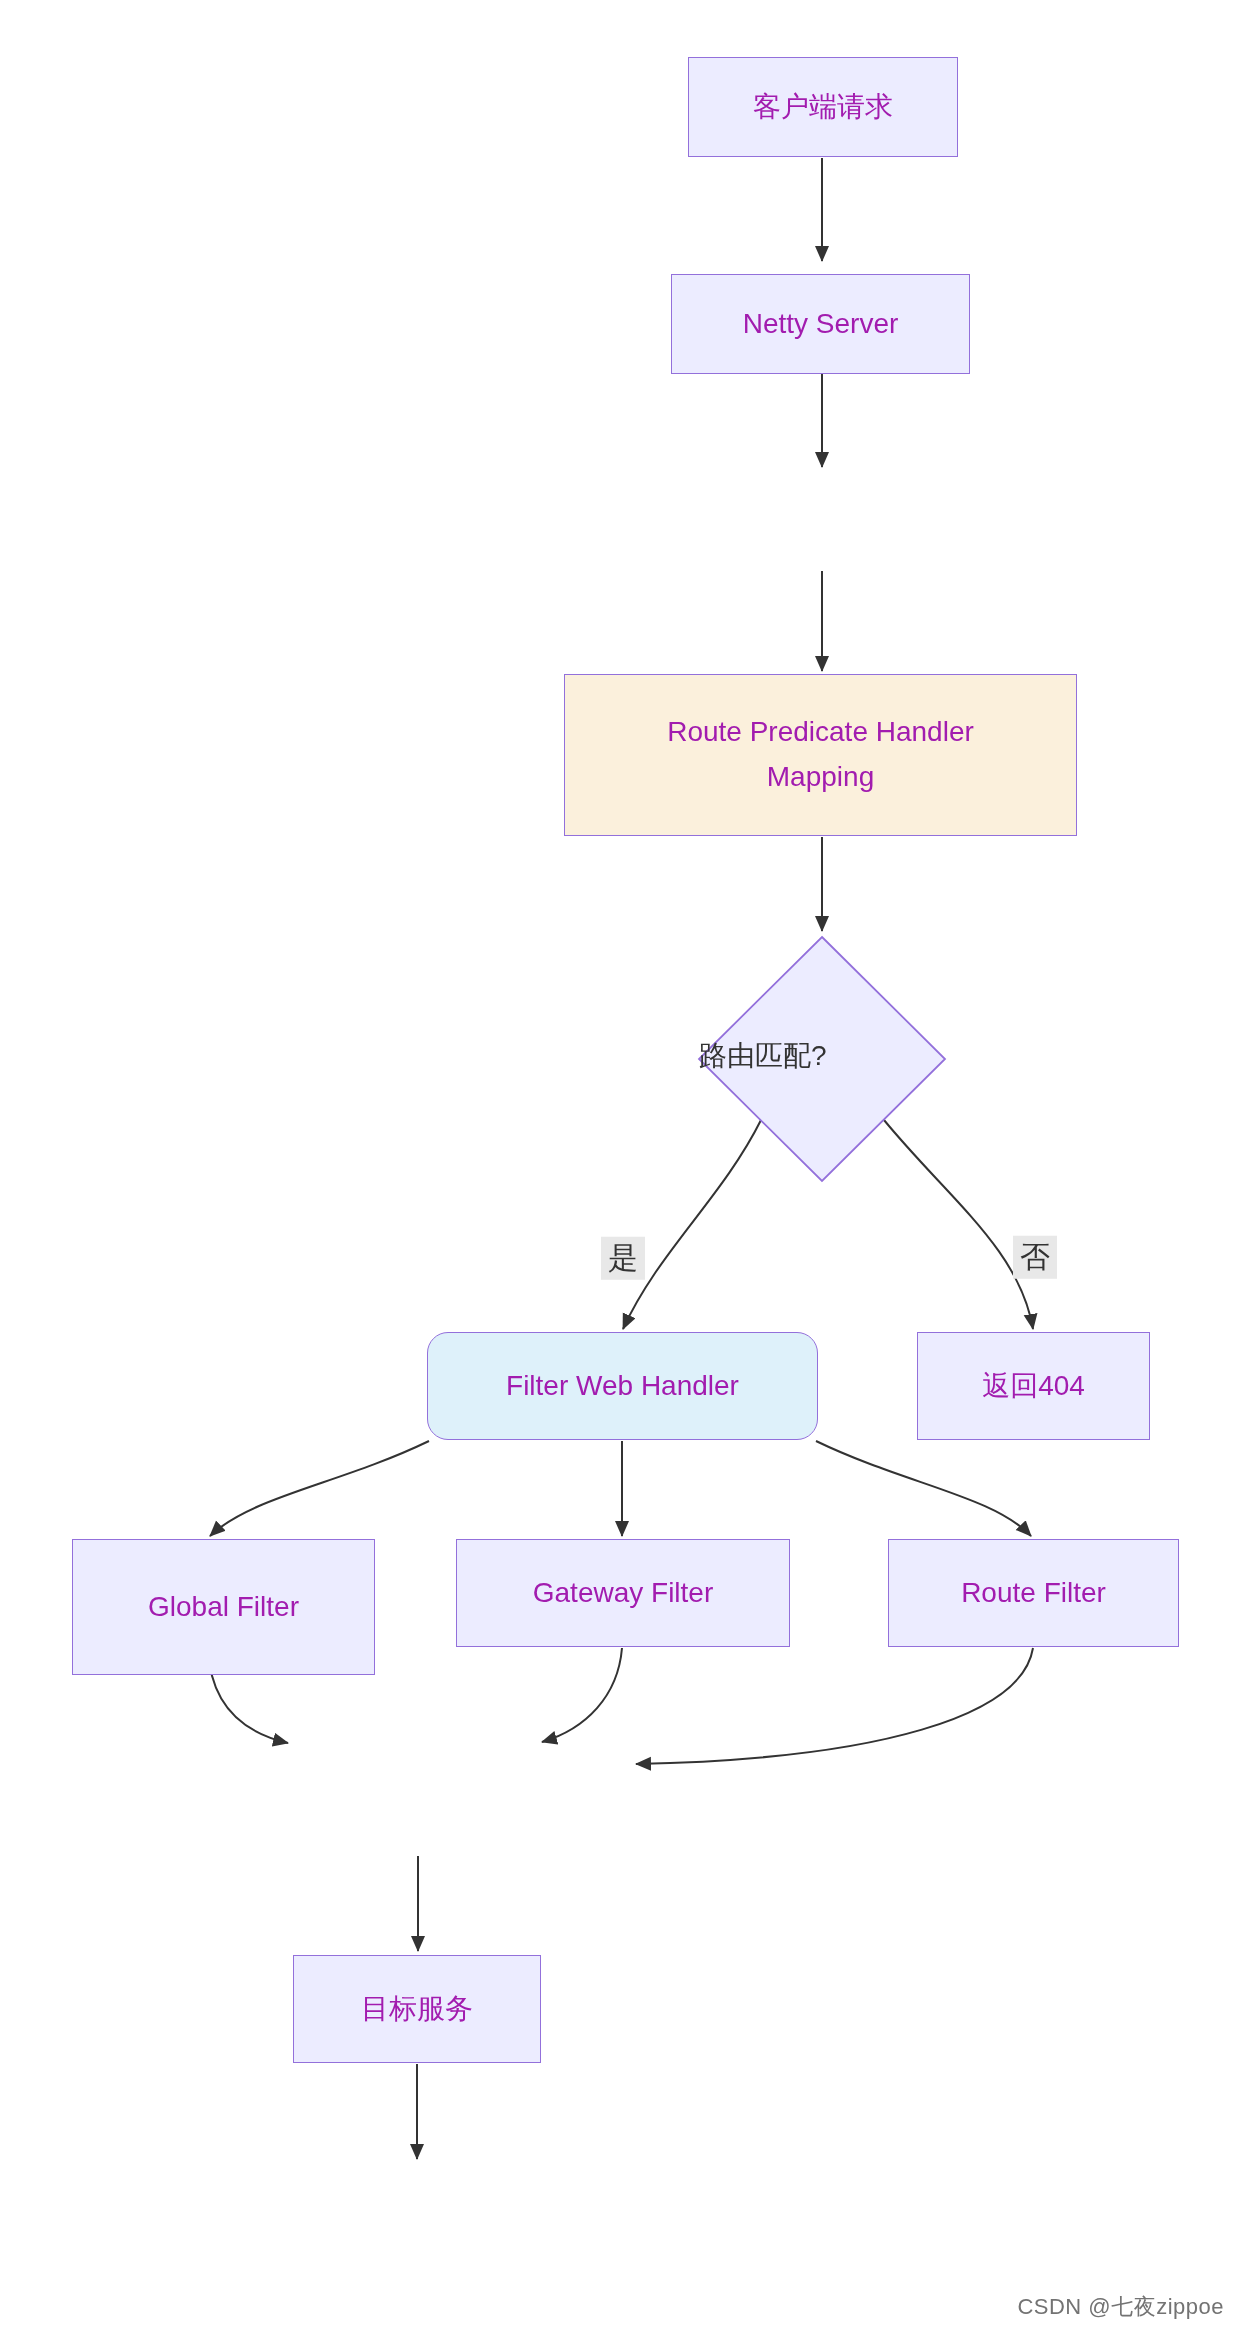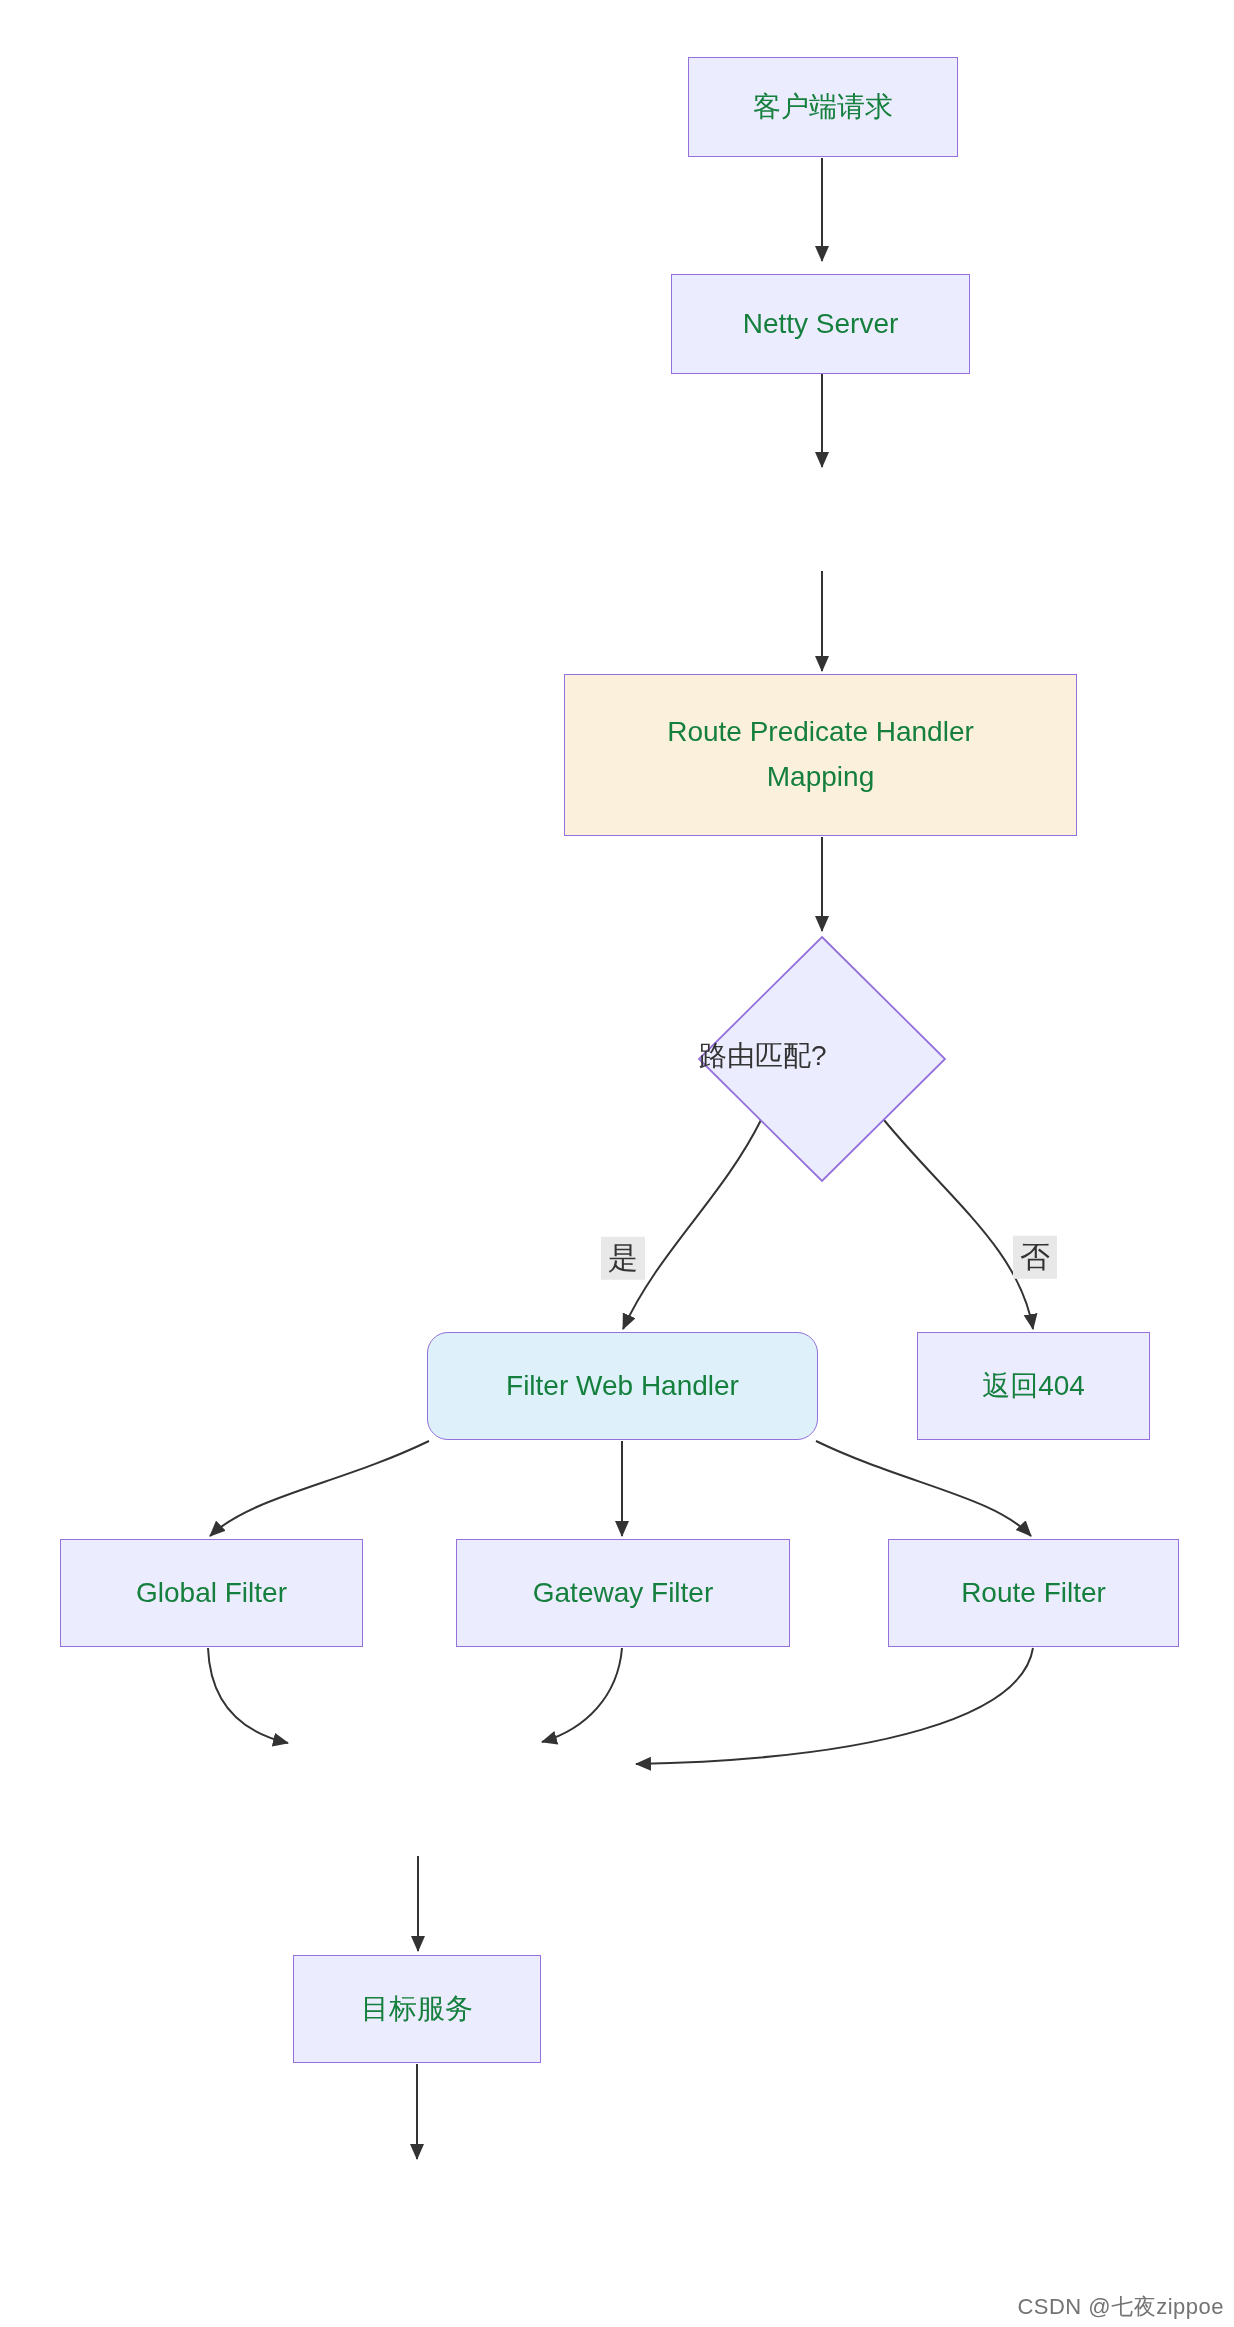--- a/index.html
+++ b/index.html
@@ -34,21 +34,21 @@
   .node {
     position: absolute;
     display: flex;
     align-items: center;
     justify-content: center;
     text-align: center;
     background: #ECECFF;
     border: 1.8px solid #9370DB;
     font-size: 28px;
     line-height: 1.6;
-    color: #15803d;
+    color: #a21caf;
   }
   .node.orange { background: #FBF0DC; }
   .node.blue   { background: #DEF1FA; border-radius: 21px; }
   .node.green  { background: #CBE5C6; }
   .node-label { display: inline-block; }
   .node-label.wrap { max-width: 360px; }
   .diamond-label {
     position: absolute;
     left: 699px;
     top: 1037px;
@@ -130,21 +130,21 @@
   <div class="edge-label no">否</div>
 
   <div class="node blue" style="left:427px; top:1332px; width:391px; height:108px;">
     <span class="node-label">Filter Web Handler</span>
   </div>
 
   <div class="node" style="left:917px; top:1332px; width:233px; height:108px;">
     <span class="node-label">返回404</span>
   </div>
 
-  <div class="node" style="left:60px; top:1539px; width:303px; height:108px;align-items:center;">
+  <div class="node" style="left:72px; top:1539px; width:303px; height:136px;align-items:center;">
     <span class="node-label">Global Filter</span>
   </div>
 
   <div class="node" style="left:456px; top:1539px; width:334px; height:108px;">
     <span class="node-label">Gateway Filter</span>
   </div>
 
   <div class="node" style="left:888px; top:1539px; width:291px; height:108px;">
     <span class="node-label">Route Filter</span>
   </div>

